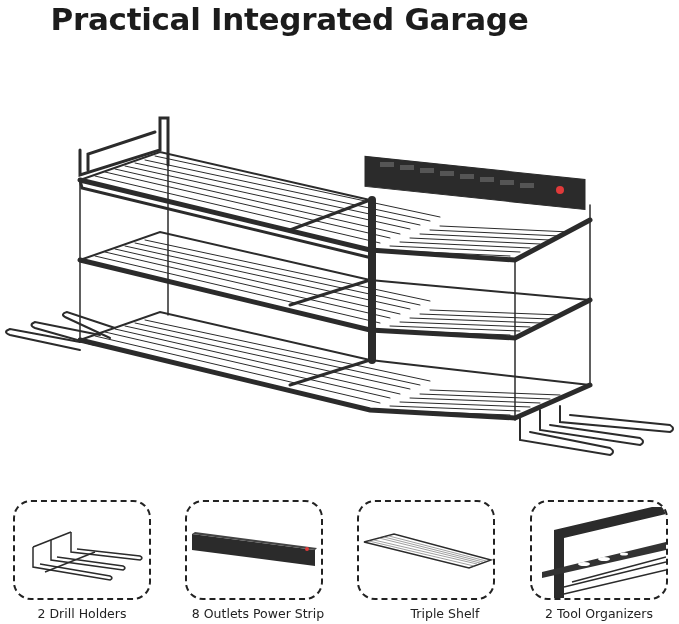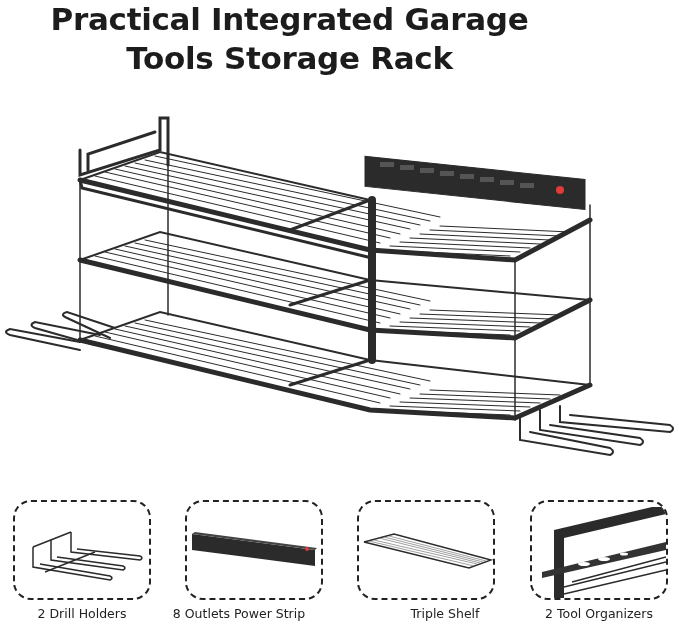--- a/index.html
+++ b/index.html
@@ -9,21 +9,20 @@
   .hero { position: absolute; left: 0; top: 110px; width: 679px; height: 360px; }
   .feature { position: absolute; top: 500px; width: 138px; height: 100px; border: 2px dashed #222; border-radius: 18px; box-sizing: border-box; overflow: hidden; background: #fff; }
   .feature svg { position: absolute; left: 0; top: 0; }
   .feature-label { position: absolute; top: 606px; width: 180px; text-align: center; font-family: "DejaVu Sans", sans-serif; font-size: 12.5px; color: #222; }
 </style>
 </head>
 <body>
 
 <div class="title">
   <span class="line">Practical Integrated Garage</span>
-  <span class="line">Tools Storage Rack</span>
 </div>
 
 <svg class="hero" width="679" height="360" viewBox="0 0 679 360">
   <g stroke="#2b2b2b" fill="none" stroke-linecap="round">
 
     <path d="M80 40 L80 65 L160 40 L160 8 L168 8 L168 55" stroke-width="3"></path>
     <path d="M88 60 L88 44 L155 22" stroke-width="3"></path>
 
     <path d="M80 70 L370 140 L515 150 L590 110" stroke-width="5"></path>
     <path d="M80 70 L160 42 L370 90" stroke-width="2"></path>
@@ -126,21 +125,21 @@
 </div>
 <div class="feature-label" style="left:-8px">2 Drill Holders</div>
 
 <div class="feature" style="left:185px">
   <svg width="134" height="96" viewBox="0 0 134 96">
     <path d="M5 32 L128 48 L128 64 L5 48 Z" fill="#2b2b2b"></path>
     <path d="M5 32 L128 48 L130 46 L8 30 Z" fill="#444"></path>
     <circle cx="120" cy="47" r="2" fill="#e03a3a"></circle>
   </svg>
 </div>
-<div class="feature-label" style="left:149px">8 Outlets Power Strip</div>
+<div class="feature-label" style="left:168px">8 Outlets Power Strip</div>
 
 <div class="feature" style="left:357px">
   <svg width="134" height="96" viewBox="0 0 134 96">
     <path d="M5 40 L35 32 L132 58 L110 66 Z" fill="#fff" stroke="#2b2b2b" stroke-width="1.5"></path>
     <g stroke="#777" stroke-width="0.7">
       <path d="M10 39 L115 64"></path>
         <path d="M15 38 L118 62"></path>
         <path d="M20 36 L121 61"></path>
       <path d="M25 35 L124 60"></path>
         <path d="M30 34 L127 59"></path>

